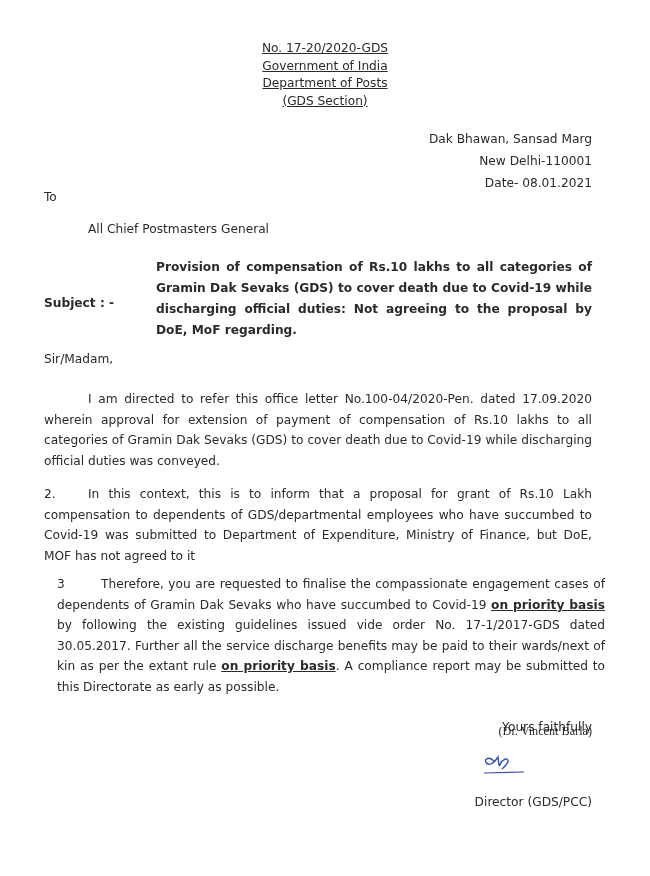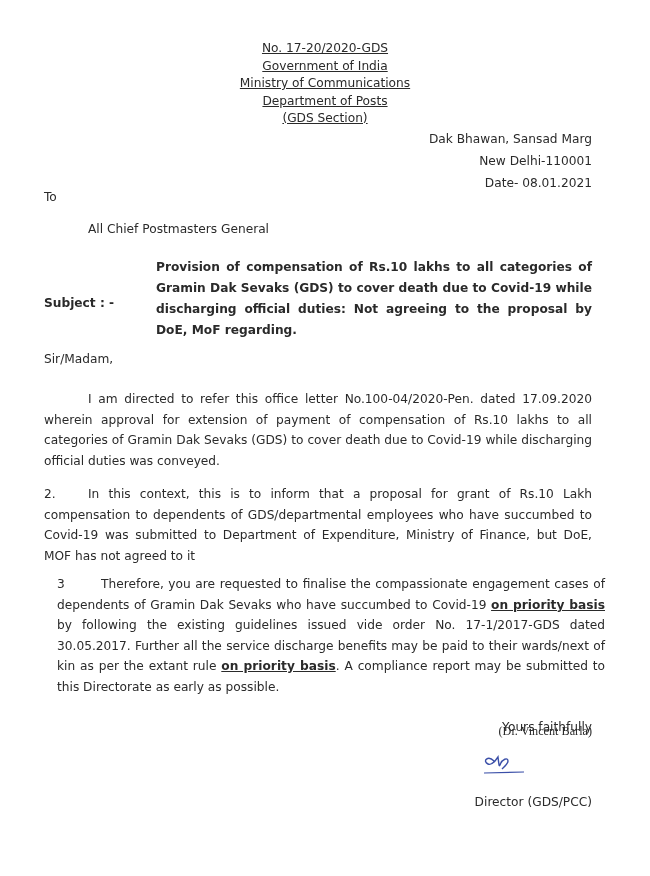--- a/index.html
+++ b/index.html
@@ -19,21 +19,20 @@
     u b, b u { font-weight: bold; }
     .sig-block { position: absolute; right: 58px; text-align: right; }
     .signature { position: absolute; left: 480px; top: 747px; width: 60px; height: 28px; }
   </style>
 </head>
 <body>
 
 <div class="center-block">
   <div>No. 17-20/2020-GDS</div>
   <div>Government of India</div>
-  <div>Ministry of Communications</div>
   <div>Department of Posts</div>
   <div>(GDS Section)</div>
 </div>
 
 <div class="right-block">
   <div>Dak Bhawan, Sansad Marg</div>
   <div>New Delhi-110001</div>
   <div>Date- 08.01.2021</div>
 </div>
 

